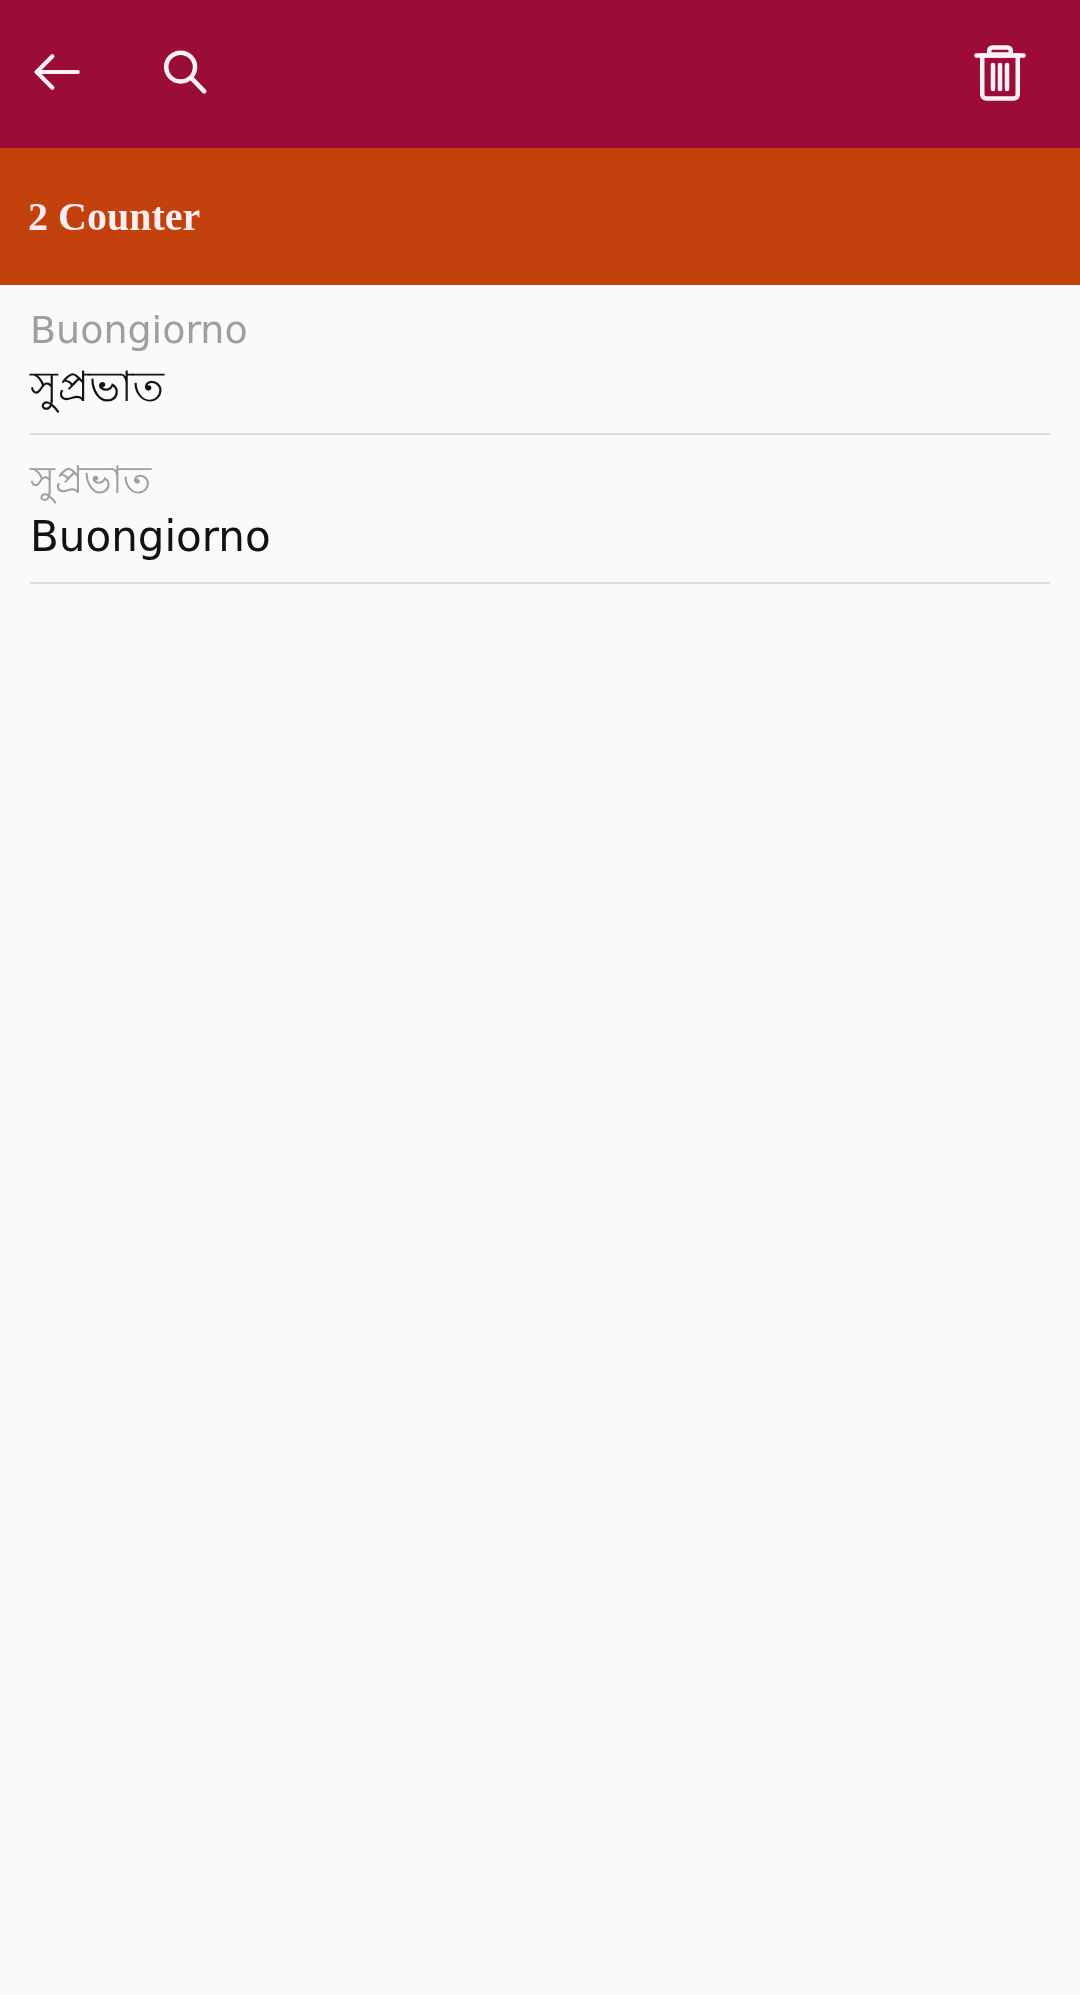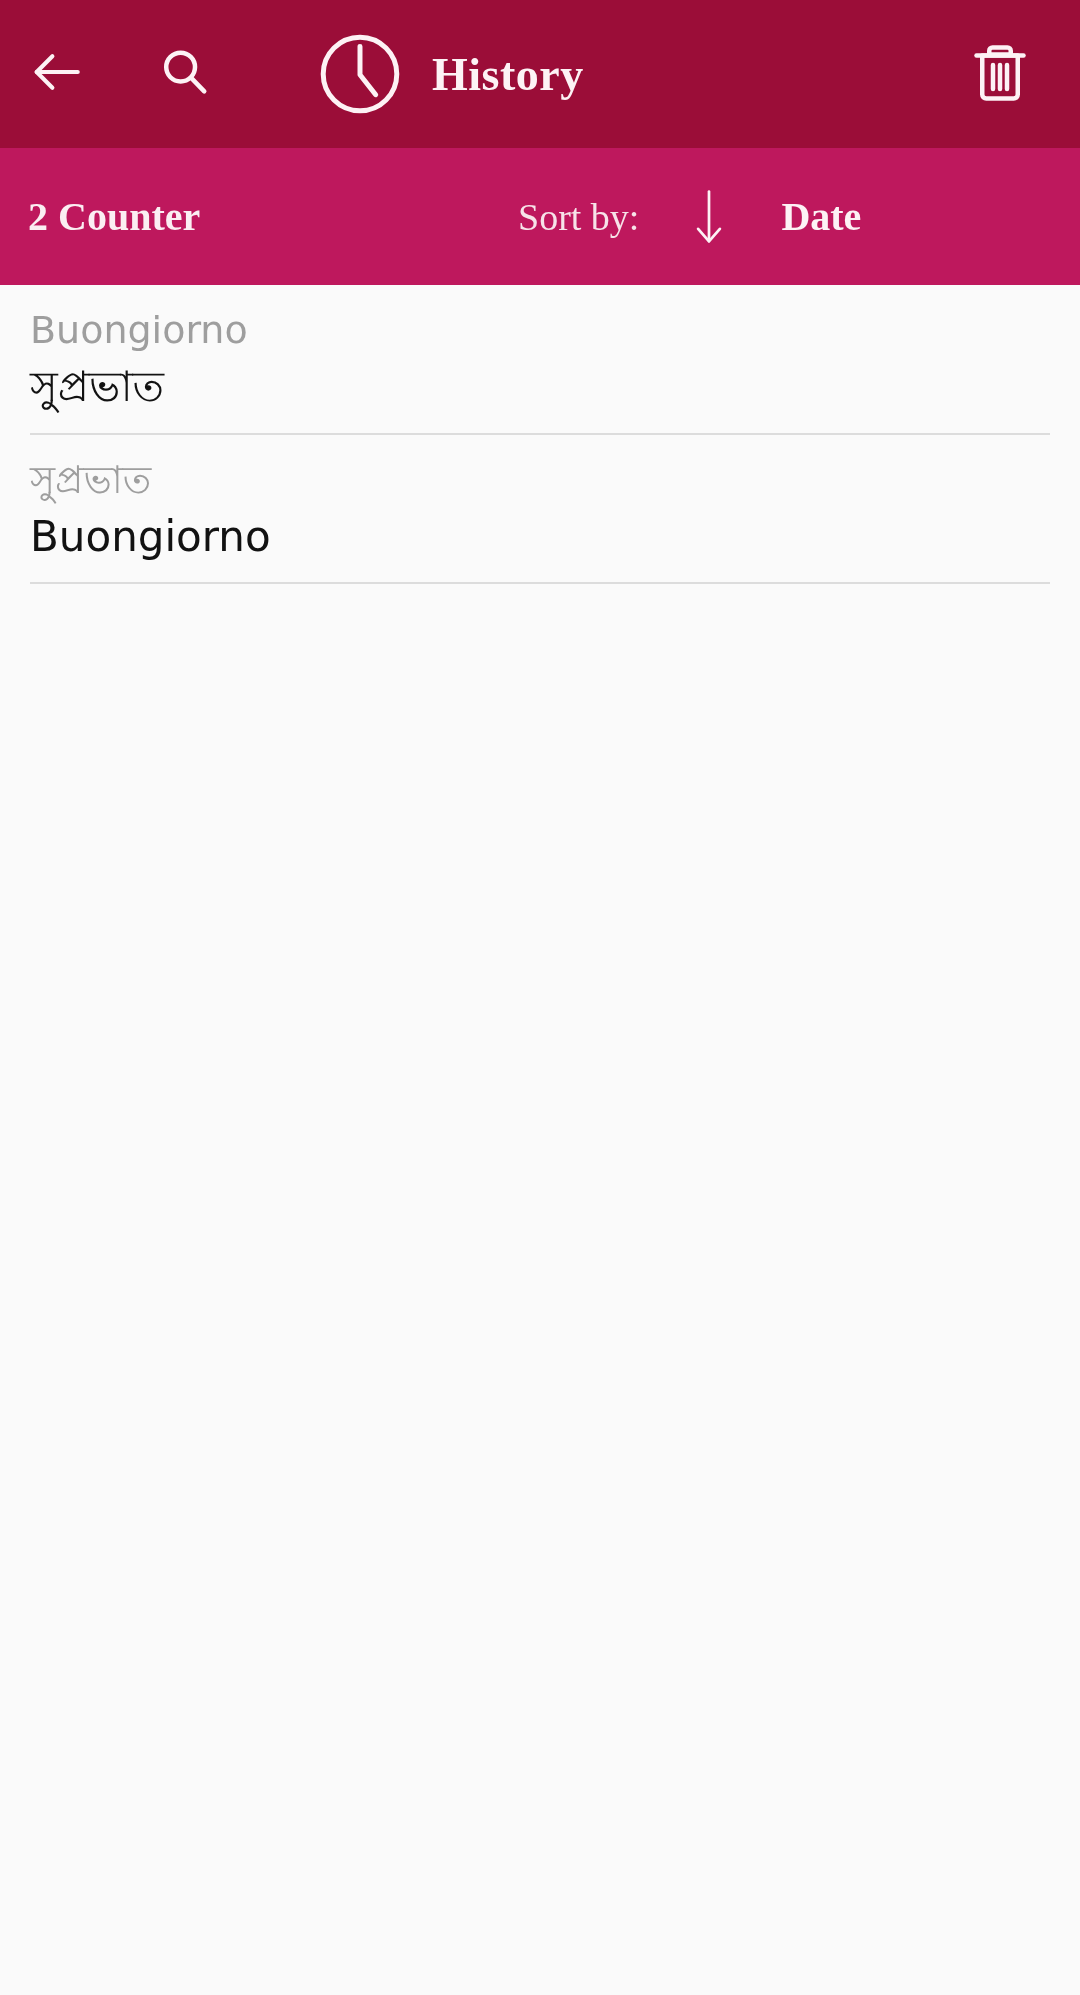--- a/index.html
+++ b/index.html
@@ -61,21 +61,21 @@
     width: 84px; height: 84px;
     display: flex; align-items: center; justify-content: center;
   }
 
   
   .subbar {
     position: absolute;
     top: 148px; left: 0;
     width: 1080px;
     height: 137px;
-    background: #be185d;
+    background: #c2410c;
     display: flex;
     align-items: center;
   }
   .counter-label {
     color: #fbeef2;
     font-family: "Liberation Serif", serif;
     font-weight: bold;
     font-size: 40px;
     margin-left: 28px;
     white-space: nowrap;
@@ -158,61 +158,39 @@
 
     <div class="appbar-icon search-btn">
       <span>
         <svg width="54" height="54" viewBox="0 0 24 24" fill="none" stroke="#fdf2f5" stroke-width="2" stroke-linecap="round">
           <circle cx="10.5" cy="9.8" r="6.4"></circle>
           <line x1="15.3" y1="14.7" x2="21" y2="20.6"></line>
         </svg>
       </span>
     </div>
 
-    <div class="title-group">
-      <span class="clock-ico">
-        <svg width="92" height="92" viewBox="0 0 24 24" fill="none" stroke="#fdf2f5" stroke-width="1.3" stroke-linecap="round" stroke-linejoin="round">
-          <circle cx="12" cy="12" r="9.6"></circle>
-          <polyline points="12,4.8 12,12.2 16.1,17.4"></polyline>
-        </svg>
-      </span>
-      <span class="appbar-title">History</span>
-    </div>
 
     <div class="trash-btn">
       <span>
         <svg width="60" height="68" viewBox="0 0 24 26" fill="none" stroke="#fdf2f5" stroke-width="1.8" stroke-linecap="round" stroke-linejoin="round">
           <path d="M9 3.2 h6 a1.3 1.3 0 0 1 1.3 1.3 V6 H7.7 V4.5 A1.3 1.3 0 0 1 9 3.2 Z"></path>
           <line x1="2.6" y1="6.4" x2="21.4" y2="6.4"></line>
           <path d="M4.9 6.4 h14.2 v15.6 a1.6 1.6 0 0 1 -1.6 1.6 H6.5 a1.6 1.6 0 0 1 -1.6 -1.6 Z"></path>
           <line x1="9.2" y1="10.2" x2="9.2" y2="19.8"></line>
           <line x1="12" y1="10.2" x2="12" y2="19.8"></line>
           <line x1="14.8" y1="10.2" x2="14.8" y2="19.8"></line>
         </svg>
       </span>
     </div>
   </div>
 
   <div class="subbar">
 
     <span class="counter-label">2 Counter</span>
 
-    <div class="sort-group">
-      <span class="sort-by-label">Sort by:</span>
-
-      <span class="sort-arrow">
-        <svg width="34" height="58" viewBox="0 0 20 34" fill="none" stroke="#fdf2f5" stroke-width="1.6" stroke-linecap="round" stroke-linejoin="round">
-          <line x1="10" y1="2" x2="10" y2="31"></line>
-          <polyline points="3.6,24 10,31.4 16.4,24"></polyline>
-        </svg>
-      </span>
-
-      <span class="sort-value">Date</span>
-
-    </div>
   </div>
 
   <div class="list">
 
     <div class="list-item">
       <div class="item-source">Buongiorno</div>
       <div class="item-target">সুপ্রভাত</div>
       <div class="item-divider"></div>
     </div>
 

